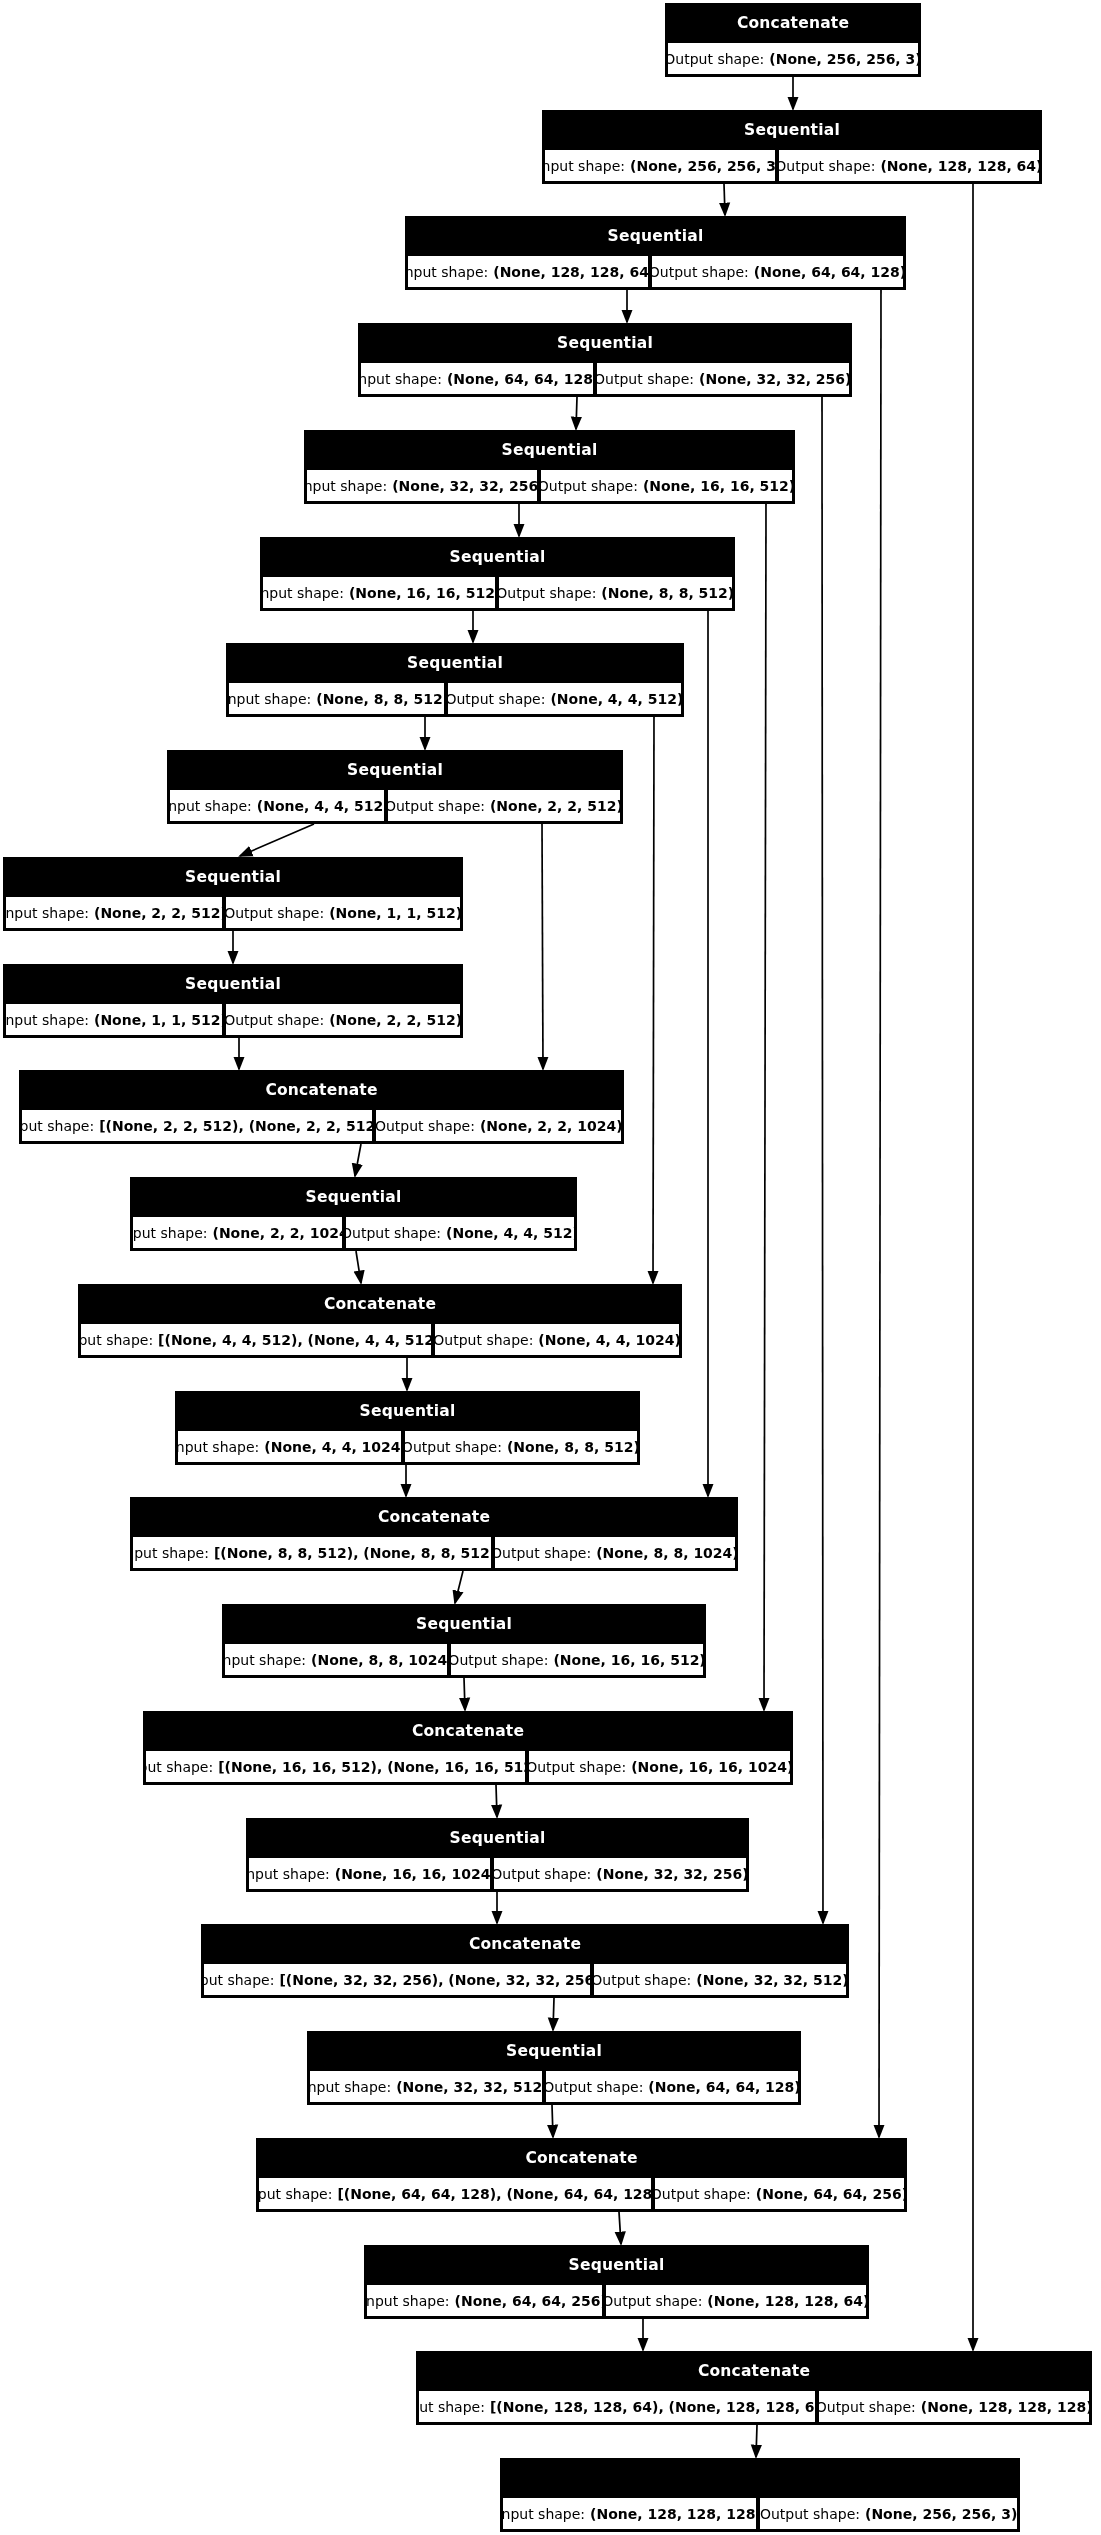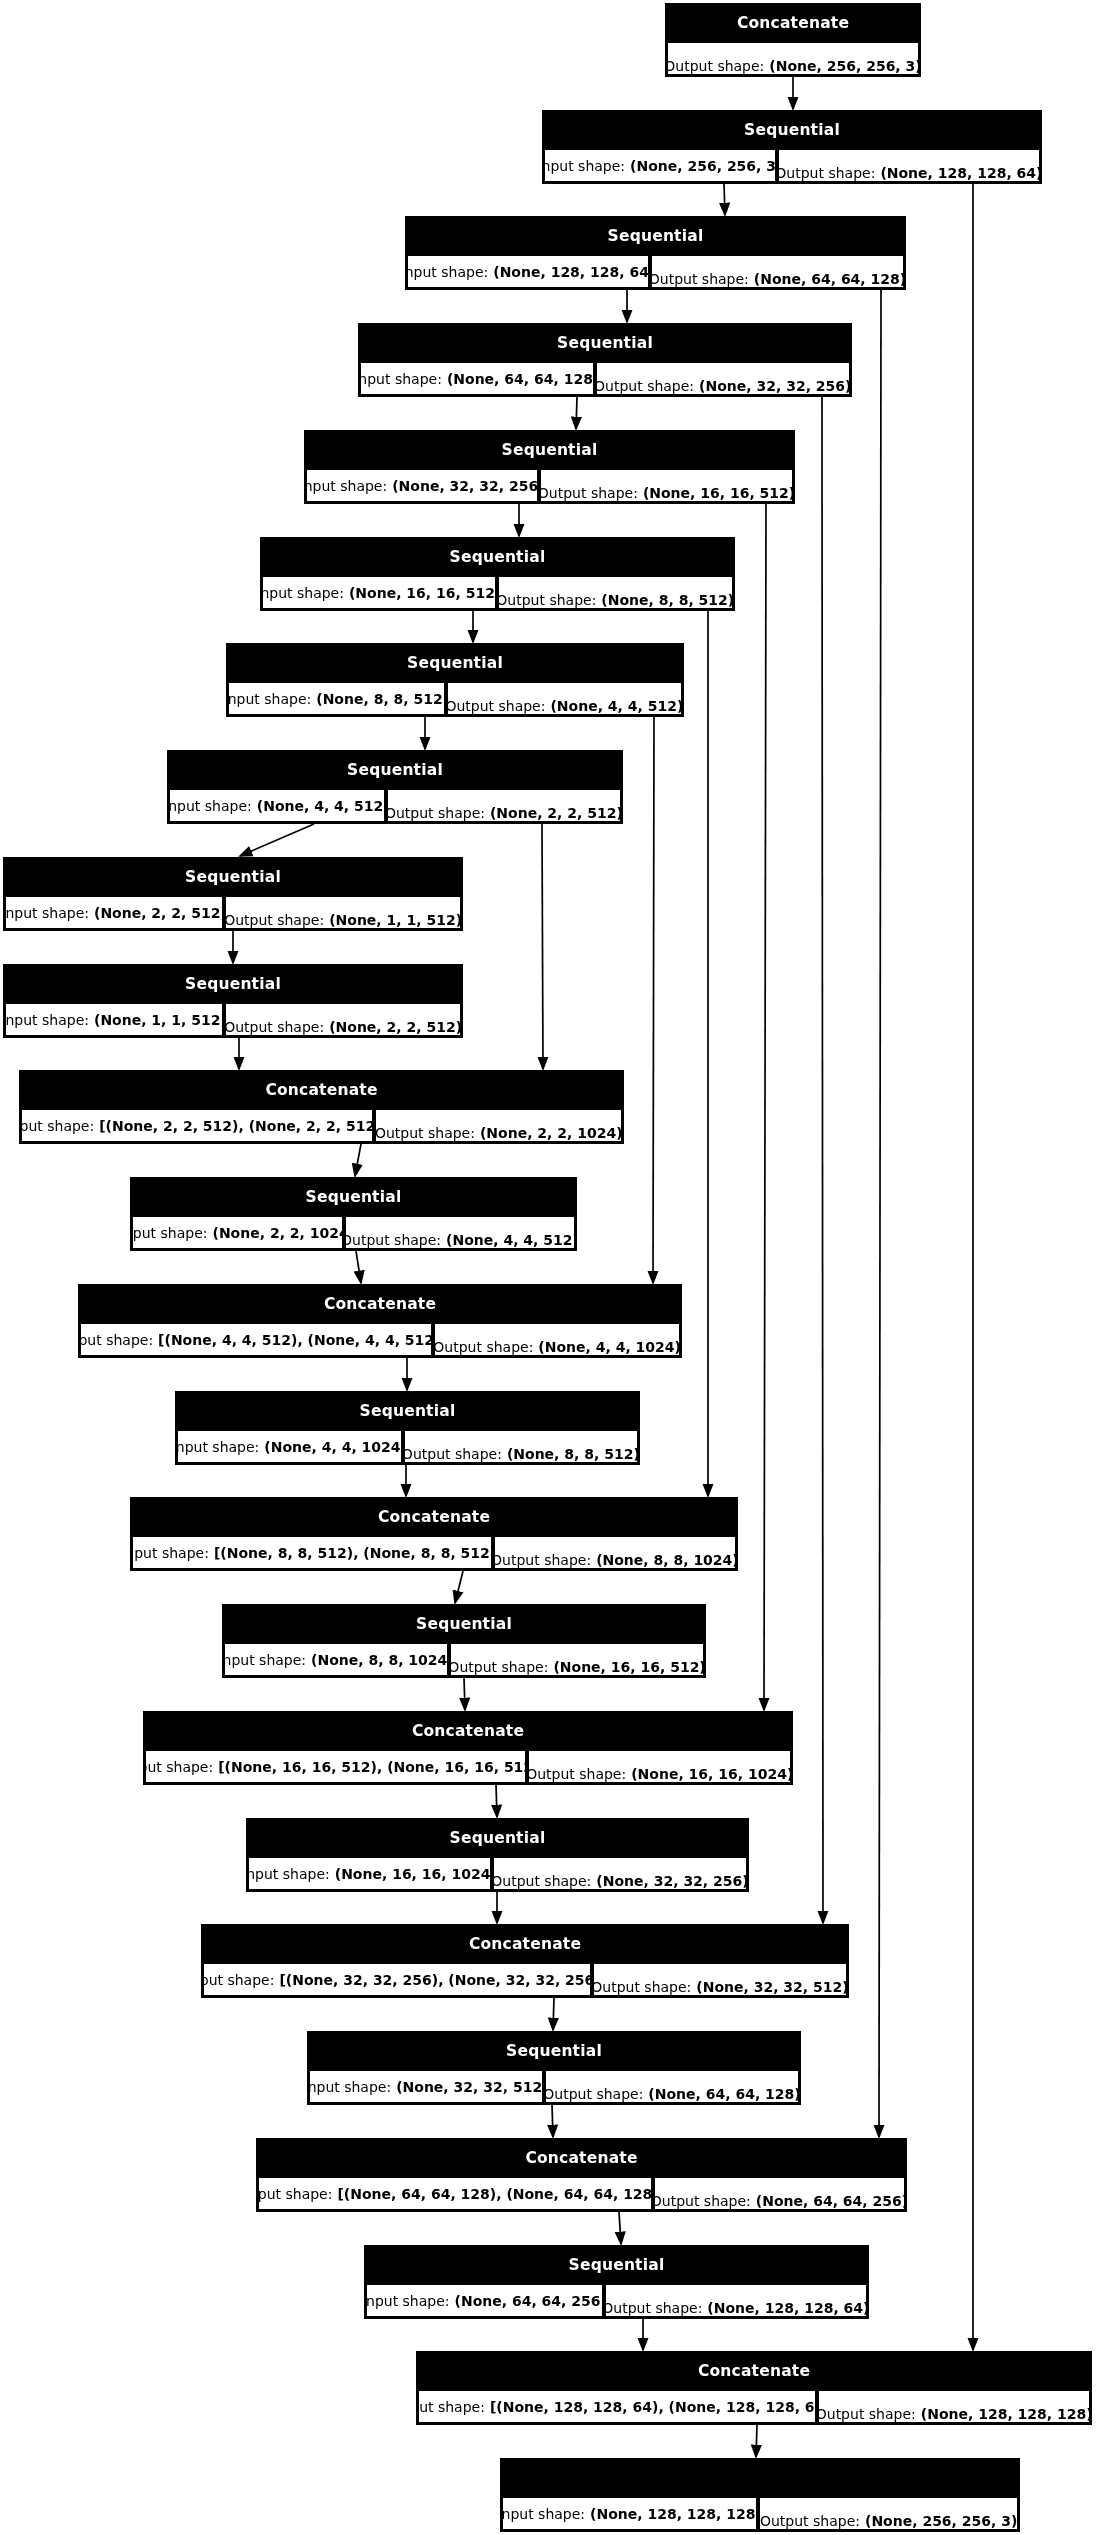--- a/index.html
+++ b/index.html
@@ -8,21 +8,21 @@
   svg.edges{position:absolute;left:0;top:0;z-index:1;}
   svg.edges line{stroke:#000;stroke-width:1.7;}
   .node{position:absolute;background:#000;z-index:2;box-sizing:border-box;height:74px;}
   .node .title{height:40px;display:flex;align-items:center;justify-content:center;
                color:#fff;font-weight:bold;font-size:15.5px;letter-spacing:.2px;}
   .node .cells{position:absolute;left:3px;right:3px;top:40px;bottom:3px;display:flex;gap:4px;}
   .node .cell{background:#fff;color:#000;display:flex;align-items:center;justify-content:center;
               font-size:14px;white-space:nowrap;overflow:hidden;box-sizing:border-box;}
   .node .cell .lab{font-weight:normal;}
   .node .cell .val{font-weight:bold;margin-left:5px;}
-  .cell.grow{flex:1 1 auto;align-items:flex-end;}
+  .cell.grow{flex:1 1 auto;}
 </style>
 </head>
 <body>
 
 <div class="canvas">
   <svg class="edges" width="1101" height="2535" viewBox="0 0 1101 2535">
     <defs>
       <marker id="arrow" viewBox="0 0 10 10" refX="8.6" refY="5" markerWidth="8.5" markerHeight="8.5" orient="auto-start-reverse">
         <path d="M0,1.1 L10,5 L0,8.9 z" fill="#000"></path>
       </marker>

